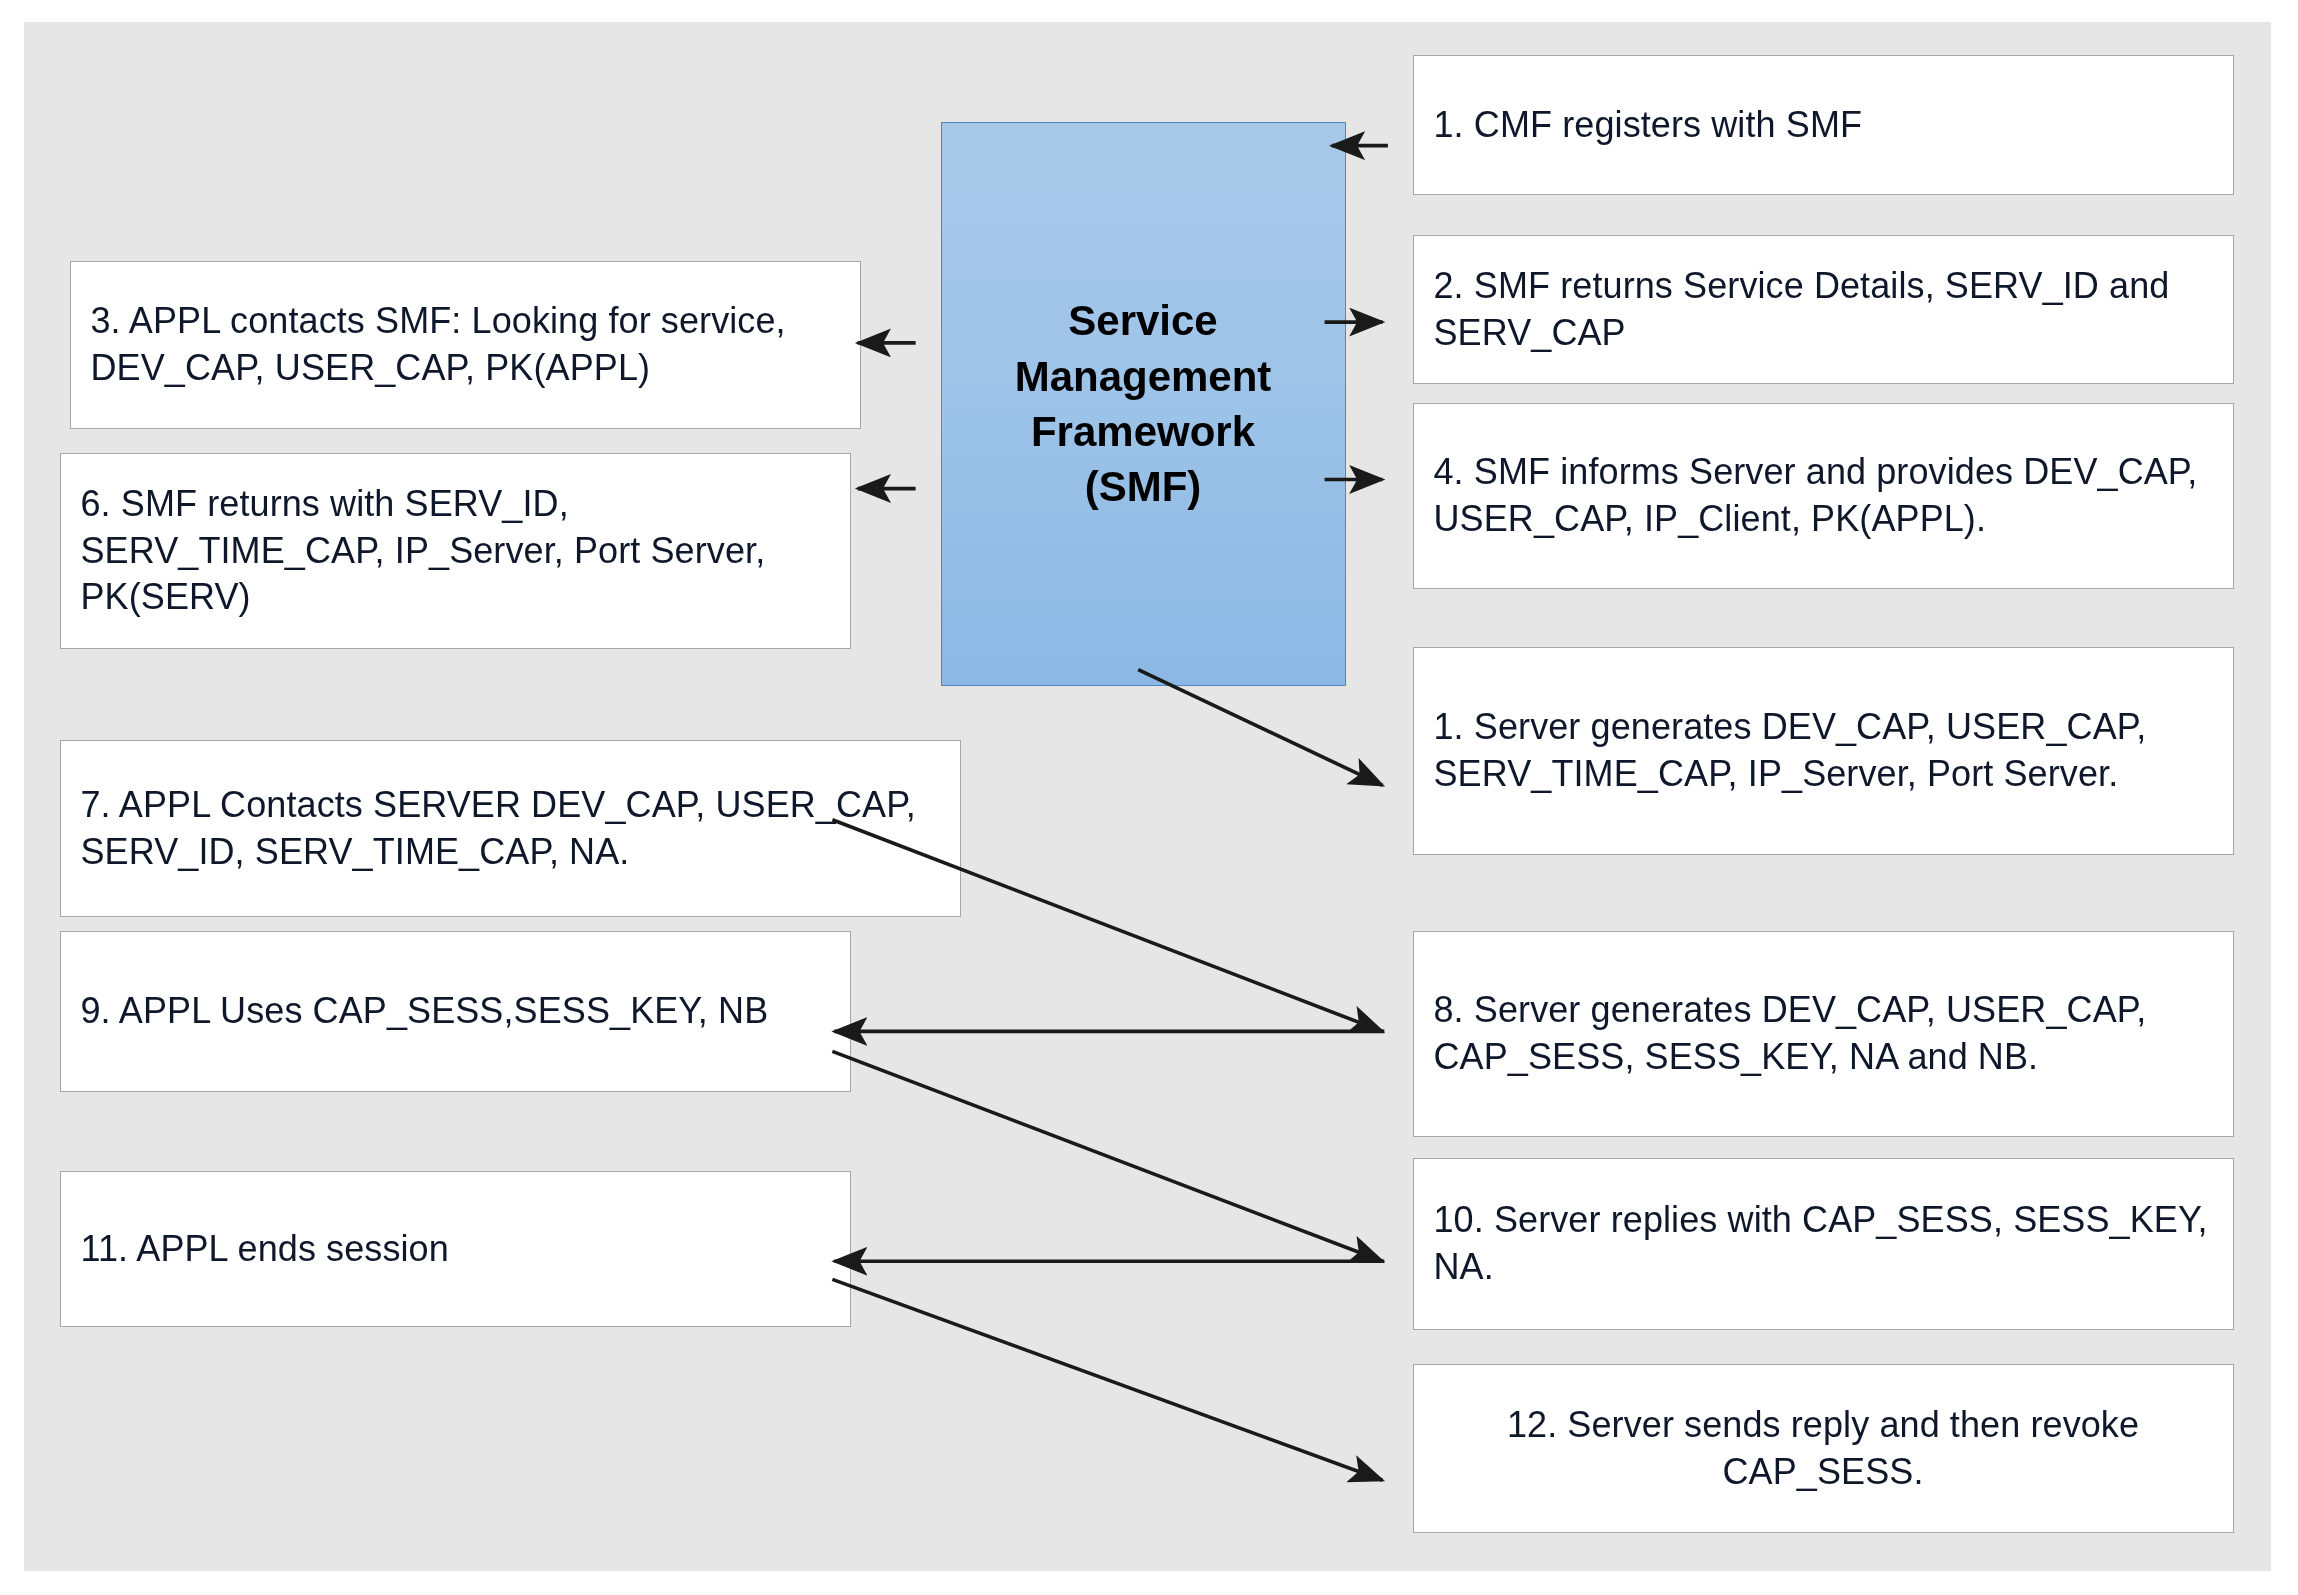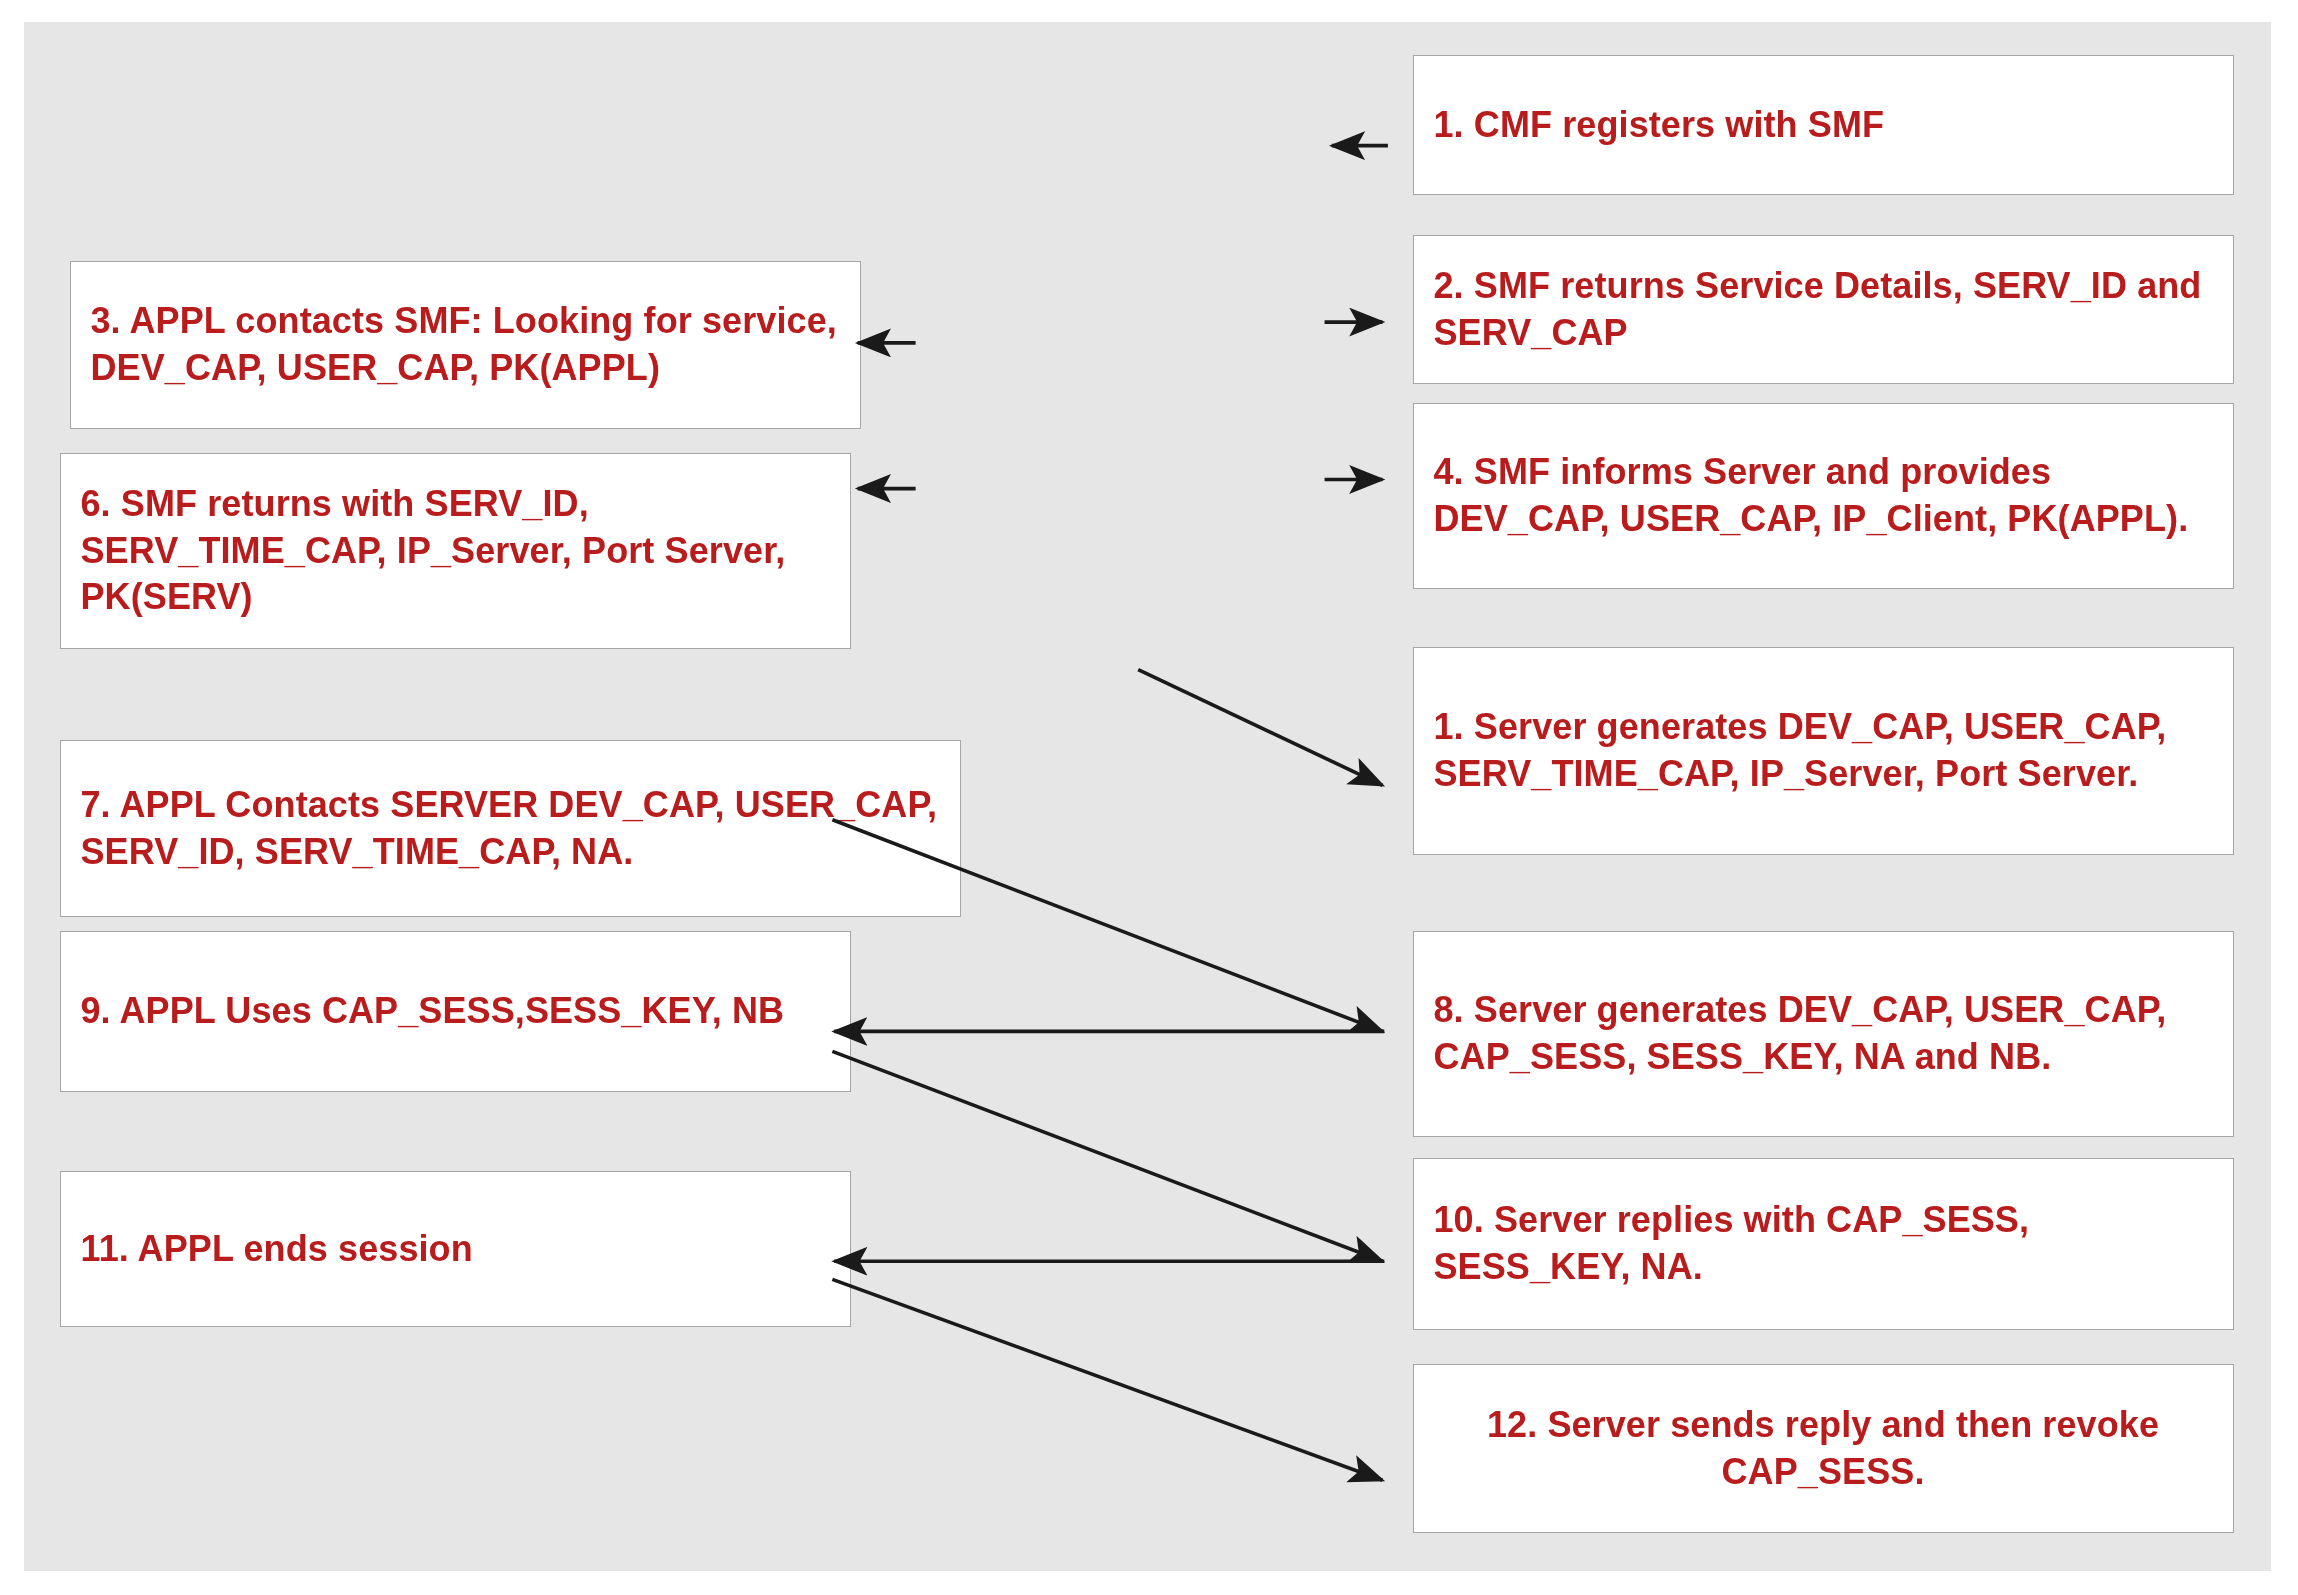--- a/index.html
+++ b/index.html
@@ -1,34 +1,42 @@
 <!DOCTYPE html>
 <html style="font-size:14.5px"><head>
 <meta charset="utf-8">
 <style>
   html,body{margin:0;padding:0;background:#ffffff;}
   body{font-family:"Liberation Sans", sans-serif;}
   #page{position:relative;width:2299px;height:1596px;background:#ffffff;overflow:hidden;}
   #canvas{position:absolute;left:23.5px;top:22px;width:2247px;height:1549px;background:#e6e6e6;}
   .node{position:absolute;box-sizing:border-box;background:#ffffff;border:1.8px solid #a6a6a6;
         display:flex;align-items:center;}
-  .node .txt{display:block;width:100%;padding:0 20px;font-size:36px;line-height:1.30;color:#b91c1c;letter-spacing:0.1px;font-weight:bold;}
+  .node .txt{display:block;width:100%;padding:0 20px;font-size:36px;line-height:1.30;color:#0f172a;letter-spacing:0.1px;}
   .node.center-txt .txt{text-align:center;}
   .smf{position:absolute;box-sizing:border-box;border:1.8px solid #4a86c8;
        background:linear-gradient(180deg,#a8c8e8 0%,#9ec4e8 45%,#8cb8e4 100%);
        display:flex;align-items:center;justify-content:center;}
   .smf .txt{font-size:42px;font-weight:bold;line-height:1.32;color:#000;text-align:center;}
   svg.arrows{position:absolute;left:0;top:0;width:2299px;height:1596px;pointer-events:none;}
 </style>
 </head>
 <body>
 
 <div id="page">
   <div id="canvas">
 
+    <div class="smf" style="left:917px;top:100px;width:405px;height:564px;">
+      <div class="txt">
+        <div>Service</div>
+        <div>Management</div>
+        <div>Framework</div>
+        <div>(SMF)</div>
+      </div>
+    </div>
 
     <div class="node" style="left:46px;top:239px;width:791px;height:168px;">
       <span class="txt">3. APPL contacts SMF: Looking for service, DEV_CAP, USER_CAP, PK(APPL)</span>
     </div>
 
     <div class="node" style="left:36px;top:431px;width:791px;height:196px;justify-content:flex-end;">
       <span class="txt">6. SMF returns with SERV_ID, SERV_TIME_CAP, IP_Server, Port Server, PK(SERV)</span>
     </div>
 
     <div class="node" style="left:36px;top:718px;width:901px;height:177px;">

